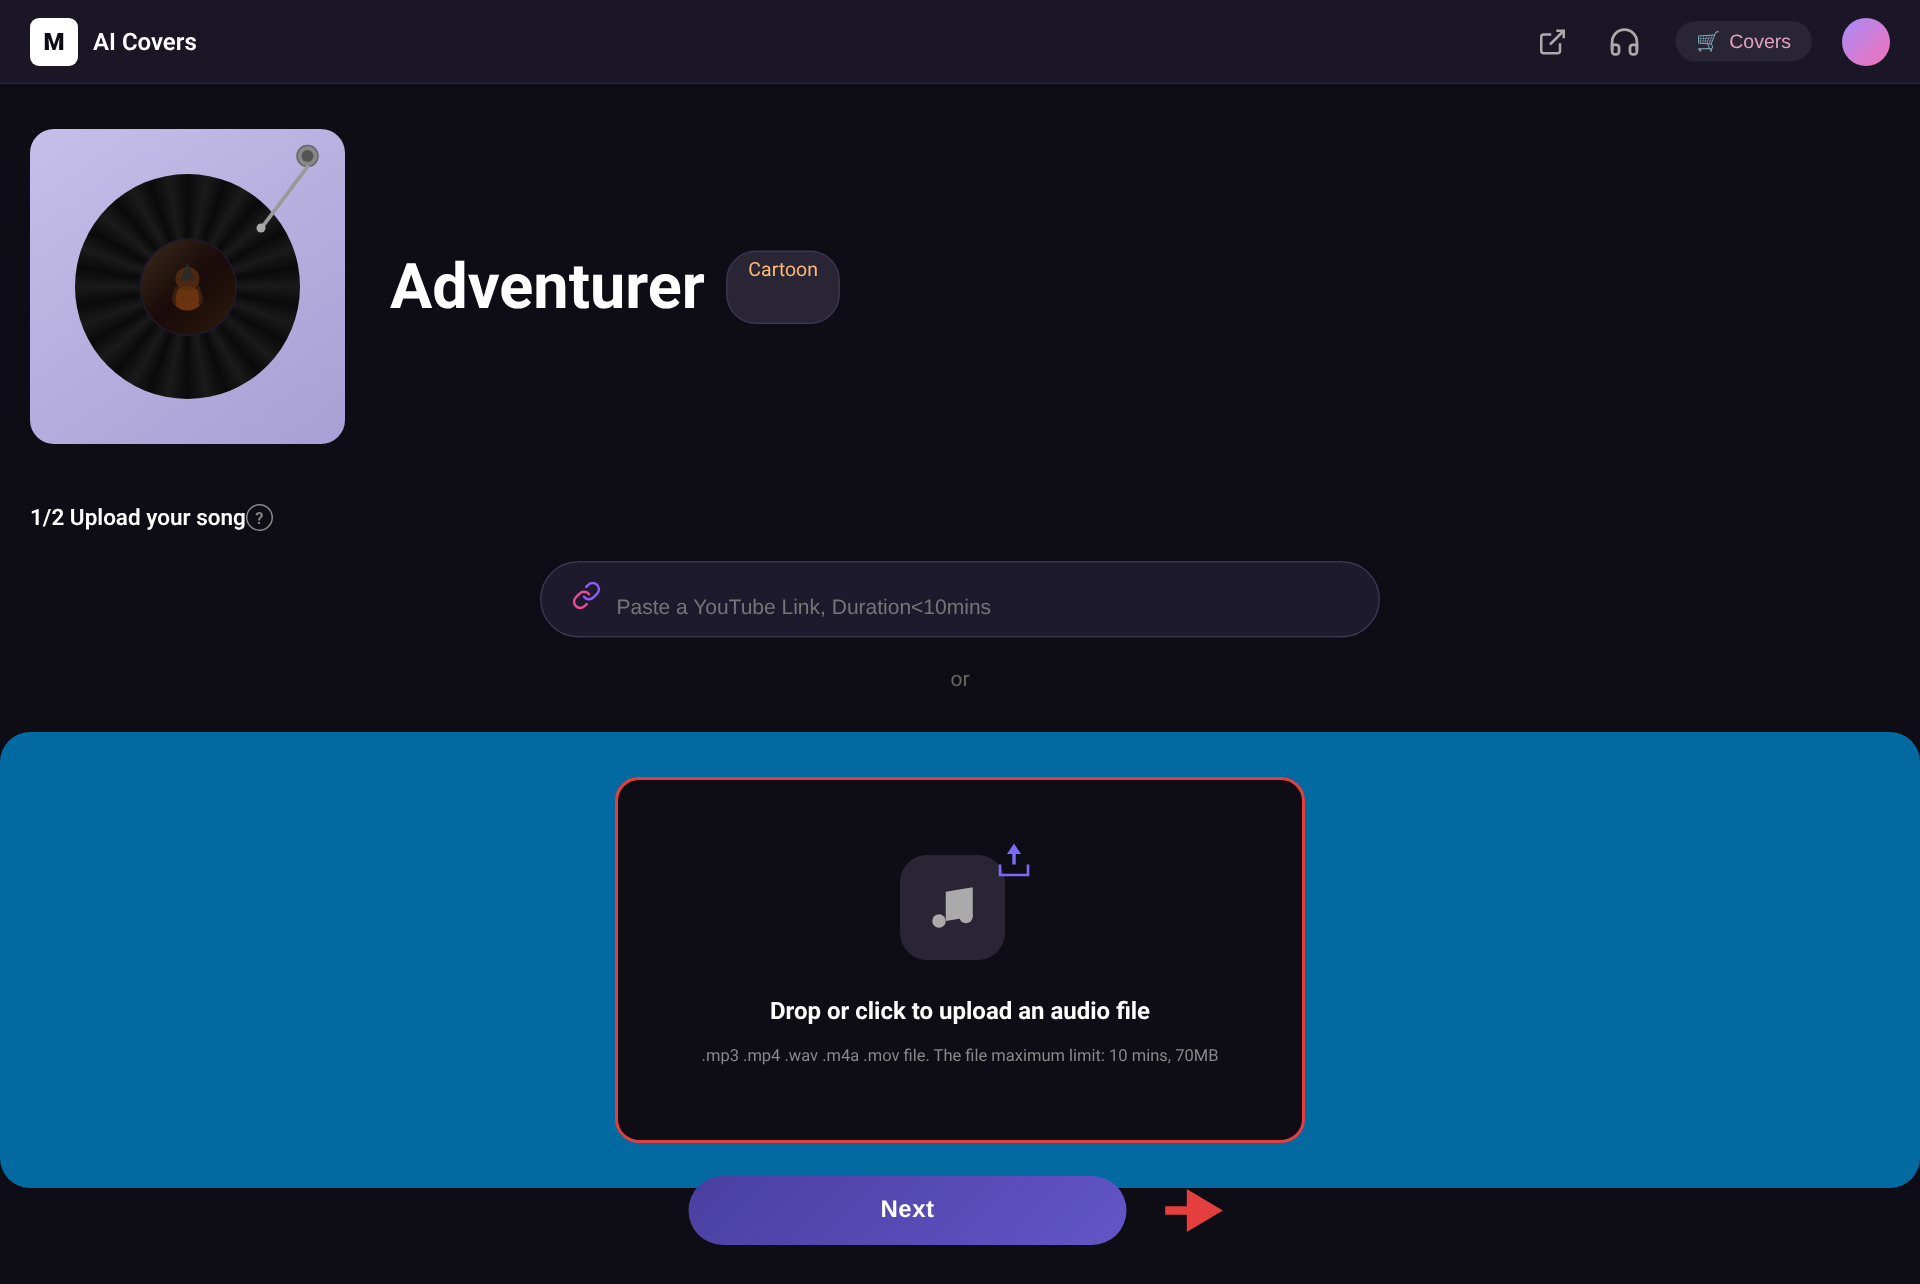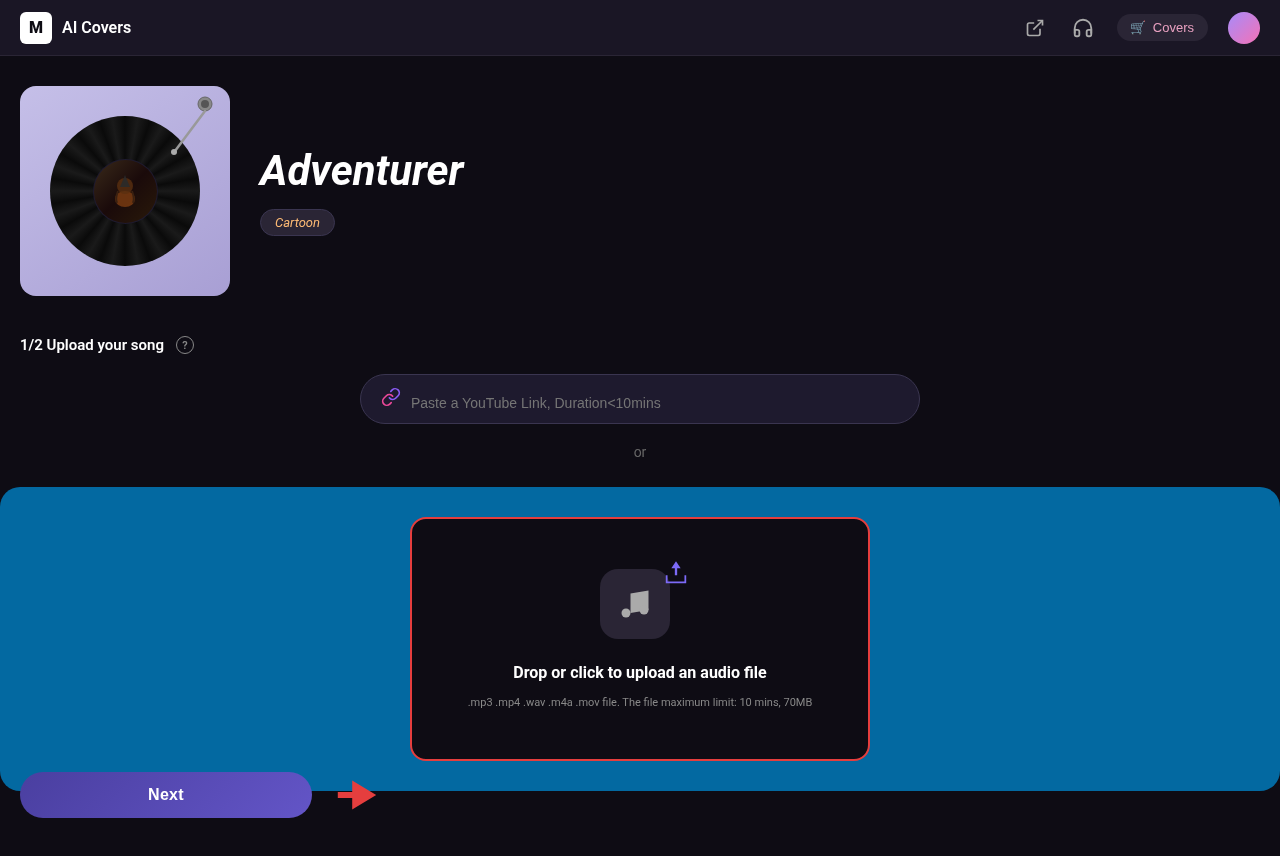--- a/index.html
+++ b/index.html
@@ -109,23 +109,22 @@
       display: flex;
       align-items: center;
       justify-content: center;
       overflow: hidden;
       flex-shrink: 0;
       position: relative;
     }
 
     .song-info {
       display: flex;
-      flex-direction: column;
+      flex-direction: row;
       gap: 14px;
-      font-style: italic;
     }
 
     .song-title {
       font-size: 42px;
       font-weight: 700;
       color: #ffffff;
     }
 
     .tag {
       display: inline-block;
@@ -135,21 +134,21 @@
       padding: 5px 14px;
       font-size: 13px;
       color: #fdba74;
       width: fit-content;
     }
 
     
     .upload-section-label {
       display: flex;
       align-items: center;
-      gap: 12px;
+      gap: 0;
       margin-bottom: 20px;
       font-size: 15px;
       font-weight: 600;
       color: #ffffff;
     }
 
     .help-circle {
       width: 18px;
       height: 18px;
       border-radius: 50%;
@@ -254,26 +253,26 @@
 
     .drop-subtitle {
       font-size: 11px;
       color: #888;
       text-align: center;
     }
 
     
     .bottom-area {
       position: absolute;
-      bottom: 16px;
+      bottom: 4px;
       left: 0;
       right: 0;
       display: flex;
       align-items: center;
-      justify-content: flex-start;
+      justify-content: center;
       padding: 20px;
       gap: 20px;
     }
 
     .next-btn {
       background: linear-gradient(135deg, #4a3fa0, #6355c7);
       border: none;
       border-radius: 30px;
       color: #ffffff;
       font-size: 16px;

